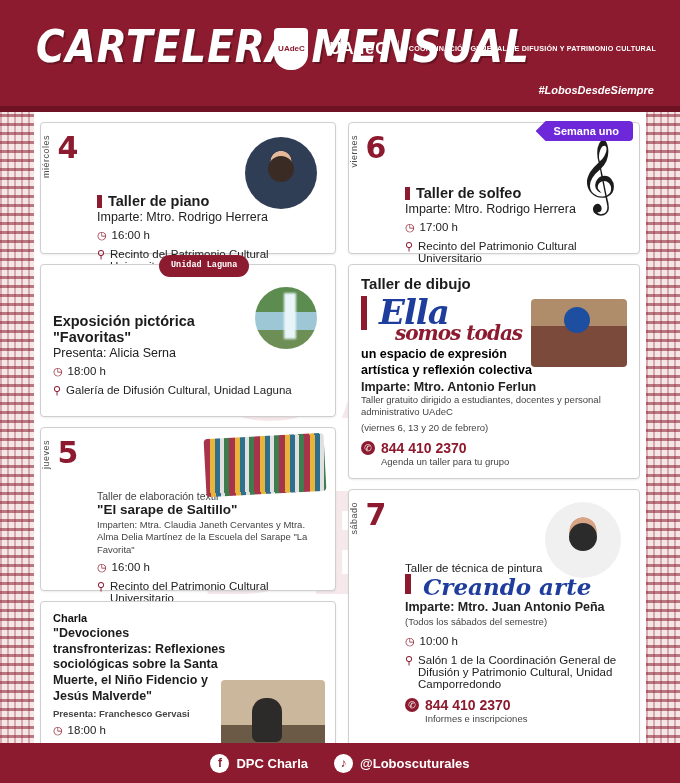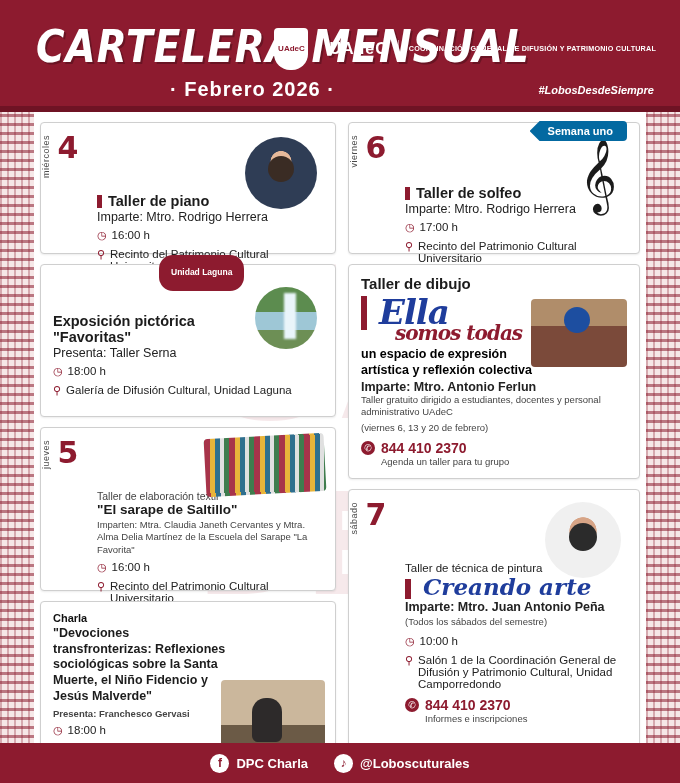--- a/index.html
+++ b/index.html
@@ -172,31 +172,32 @@
     background: radial-gradient(circle at 50% 38%, #d7a486 0 22%, #f0f0f0 23% 100%);
   }
   .ph-juan:after{
     content:""; position:absolute; left:50%; top:28%; width:28px; height:28px;
     transform:translateX(-50%); border-radius:50%; background:#2b2b2b;
   }
 
   .clef { position: absolute; right: 22px; top: 20px; font-size: 64px; color: #1b1b1b; line-height: 1; }
 
   .badge-week {
-    position: absolute; right: 12px; top: -2px;
-    background: #0369a1; color: #fff; font-size: 11px; font-weight: 700;
+    position: absolute; right: 6px; top: -2px;
+    background: #6d28d9; color: #fff; font-size: 11px; font-weight: 700;
     padding: 4px 14px 4px 18px; border-radius: 4px;
     clip-path: polygon(10px 0, 100% 0, 100% 100%, 10px 100%, 0 50%);
     z-index: 5;
   }
   .badge-unidad {
     position: absolute; left: 118px; top: -10px;
     background: #8d1b2f; color: #fff; font-size: 8.5px; font-weight: 700;
-    border-radius: 14px; padding: 13px 12px; text-align: center; line-height: 1.15;
+    border-radius: 14px; padding: 6px 12px; text-align: center; line-height: 1.15;
     z-index: 4;
+    font-family: Liberation Mono, monospace;
   }
   .ella {
     font-family: "DejaVu Serif", serif;
     font-style: italic; font-weight: 700; color: #1f3d9c;
     font-size: 34px; line-height: .95; letter-spacing: -1px;
   }
   .ella small { display:block; font-size: 20px; color:#8d1b2f; margin-left: 16px; margin-top:-4px;}
   .creando {
     font-family: "DejaVu Serif", serif;
     font-style: italic; font-weight: 700; color: #1f3d9c; font-size: 23px; line-height: 1.1;
@@ -223,21 +224,20 @@
 </head>
 <body>
 
 <div class="poster">
 
   <div class="band left"></div>
   <div class="band right"></div>
 
   <div class="header">
     <div class="title">CARTELERA MENSUAL</div>
-    <div class="subtitle">· Febrero 2026 ·</div>
     <div class="logos">
       <div class="shield">UAdeC</div>
       <div class="logo-uadec">
         <div class="big">UAdeC</div>
       </div>
       <div class="coord">COORDINACIÓN GENERAL DE DIFUSIÓN Y PATRIMONIO CULTURAL</div>
     </div>
     <div class="hashtag">#LobosDesdeSiempre</div>
   </div>
 
@@ -270,21 +270,21 @@
               </div>
           </div>
         </div>
 
         <div class="card" style="height:153px">
           <div class="badge-unidad">Unidad Laguna</div>
           <div class="photo ph-cascada"></div>
           <div style="margin-top:38px">
             <div class="ctitle">Exposición pictórica</div>
             <div class="ctitle">"Favoritas"</div>
-            <div class="csub">Presenta: Taller Serna</div>
+            <div class="csub">Presenta: Alicia Serna</div>
             <div class="meta">
                 <span class="ico">◷</span>
                 <span>18:00 h</span>
               </div>
             <div class="meta">
                 <span class="ico">⚲</span>
                 <span>Galería de Difusión Cultural, Unidad Laguna</span>
               </div>
           </div>
         </div>
@@ -374,21 +374,21 @@
         </div>
 
         <div class="card" style="flex:1">
           <div class="daycol">
             <div class="dname">sábado</div>
             <div class="dnum">7</div>
           </div>
           <div class="photo ph-juan"></div>
           <div class="cbody" style="margin-top:62px">
             <div class="small-note" style="font-size:11.5px;color:#222">Taller de técnica de pintura</div>
-            <div style="display:flex;gap:6px;align-items:flex-end">
+            <div style="display:flex;gap:6px;align-items:flex-start">
               <span class="redbar" style="height:20px;width:6px"></span>
               <span class="creando">Creando arte</span>
             </div>
             <div class="csub" style="font-weight:700">Imparte: Mtro. Juan Antonio Peña</div>
             <div class="small-note" style="margin-top:2px">(Todos los sábados del semestre)</div>
             <div class="meta" style="margin-top:8px">
                 <span class="ico">◷</span>
                 <span>10:00 h</span>
               </div>
             <div class="meta">

